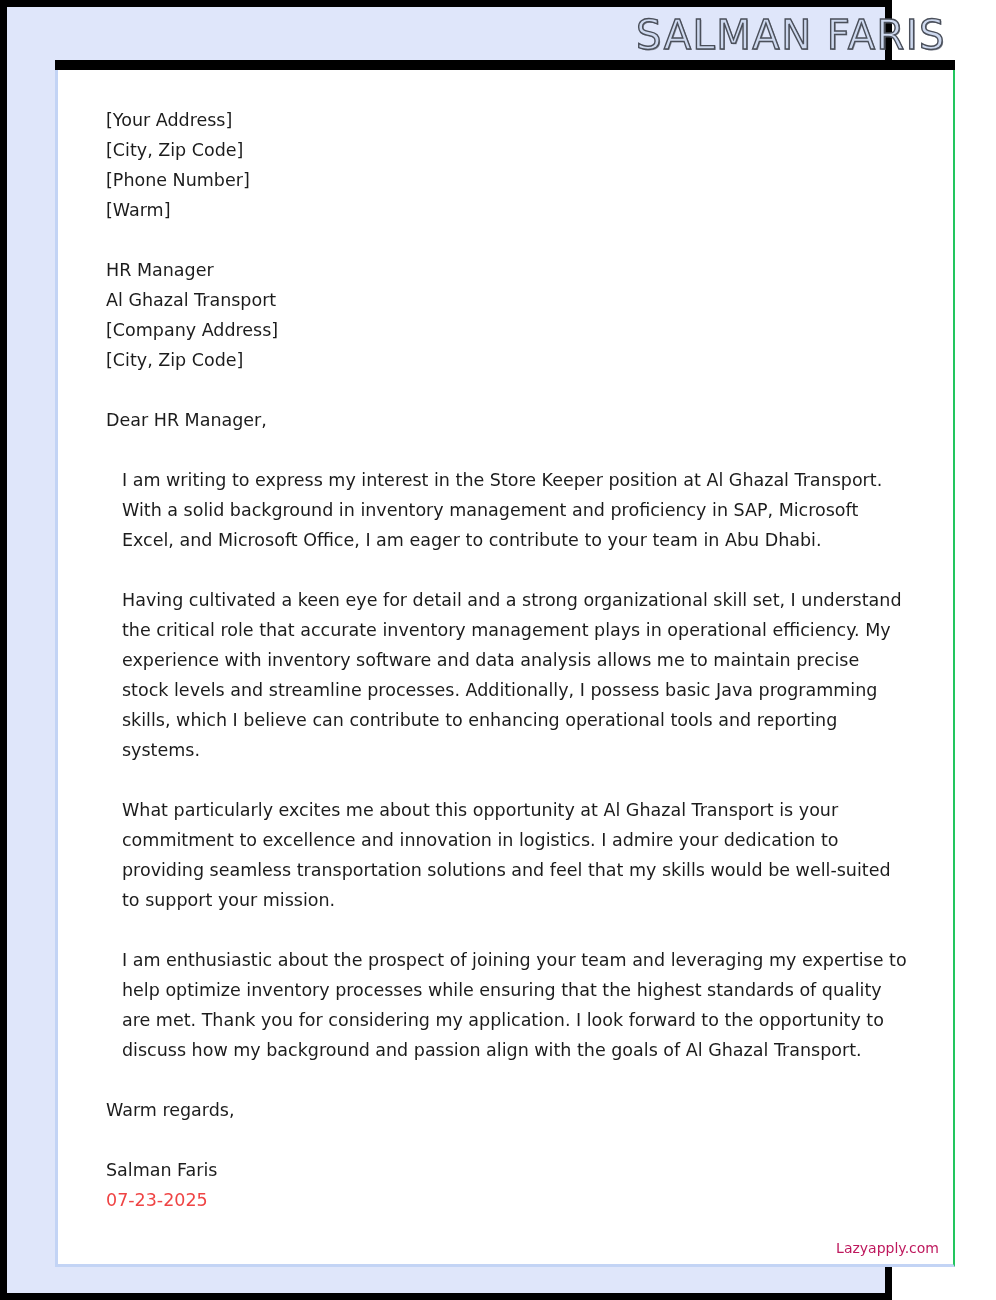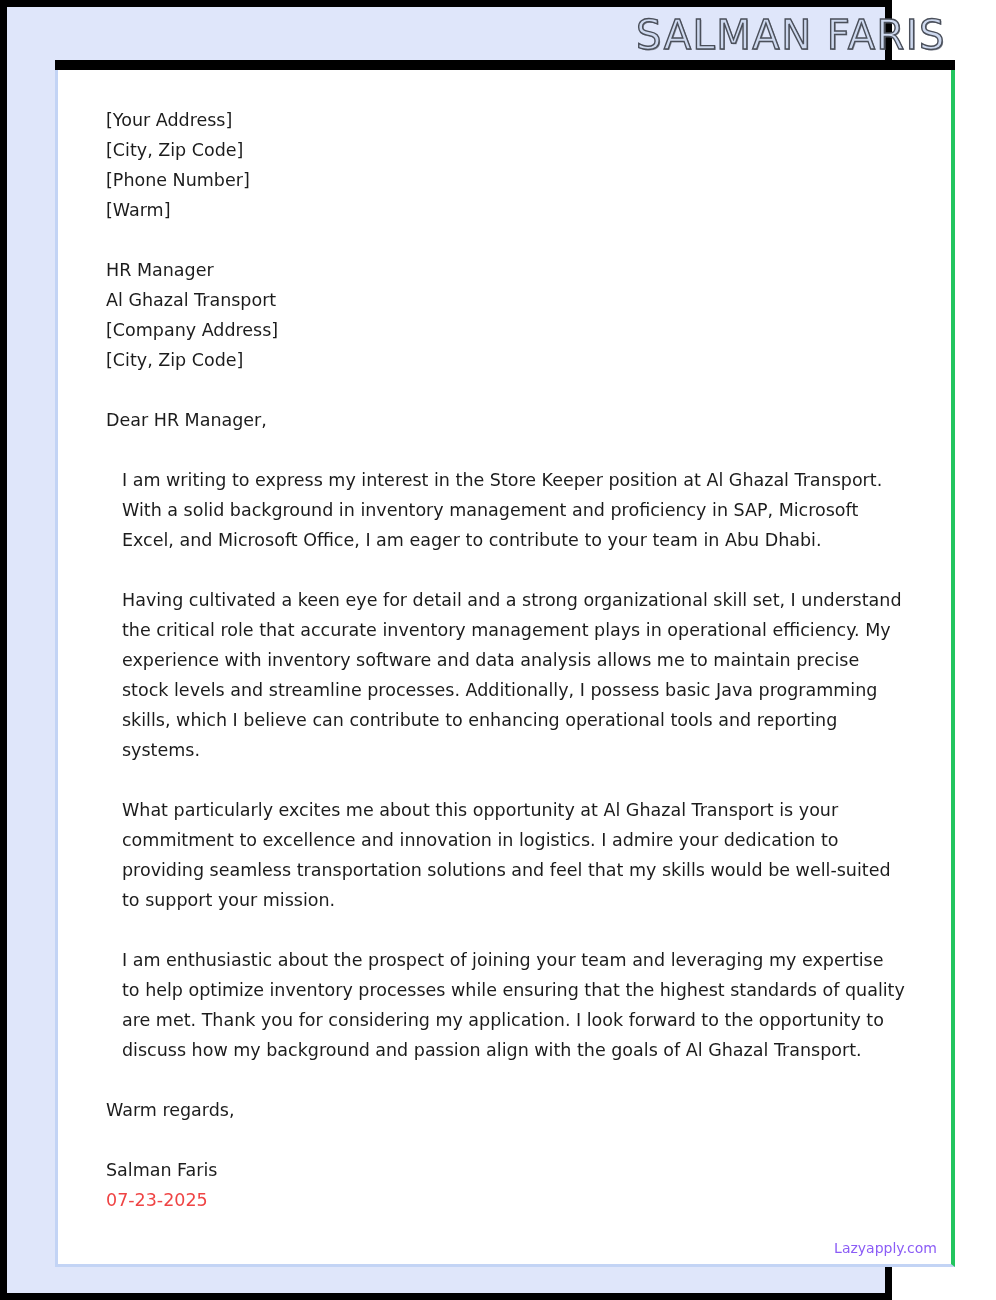--- a/index.html
+++ b/index.html
@@ -64,21 +64,21 @@
   
   .letter-sheet {
     position: absolute;
     left: 48px;
     top: 63px;
     width: 900px;
     height: 1197px;
     box-sizing: border-box;
     background: #ffffff;
     border-left: 3px solid #c3d4f5;
-    border-right: 4px solid #22c55e;
+    border-right: 2px solid #22c55e;
     border-bottom: 3px solid #c3d4f5;
   }
 
   .letter-body {
     position: absolute;
     left: 48px;
     top: 35px;
     right: 30px;
   }
 
@@ -114,21 +114,21 @@
   .sign-date {
     color: #ef4444;
   }
 
   .footer-watermark {
     position: absolute;
     right: 14px;
     bottom: 8px;
     font-family: "DejaVu Sans", sans-serif;
     font-size: 14px;
-    color: #8b5cf6;
+    color: #be185d;
   }
 </style>
 </head>
 <body>
 
 <div class="page-frame">
 
   <div class="header-band">
     <div class="candidate-name">SALMAN FARIS</div>
   </div>

